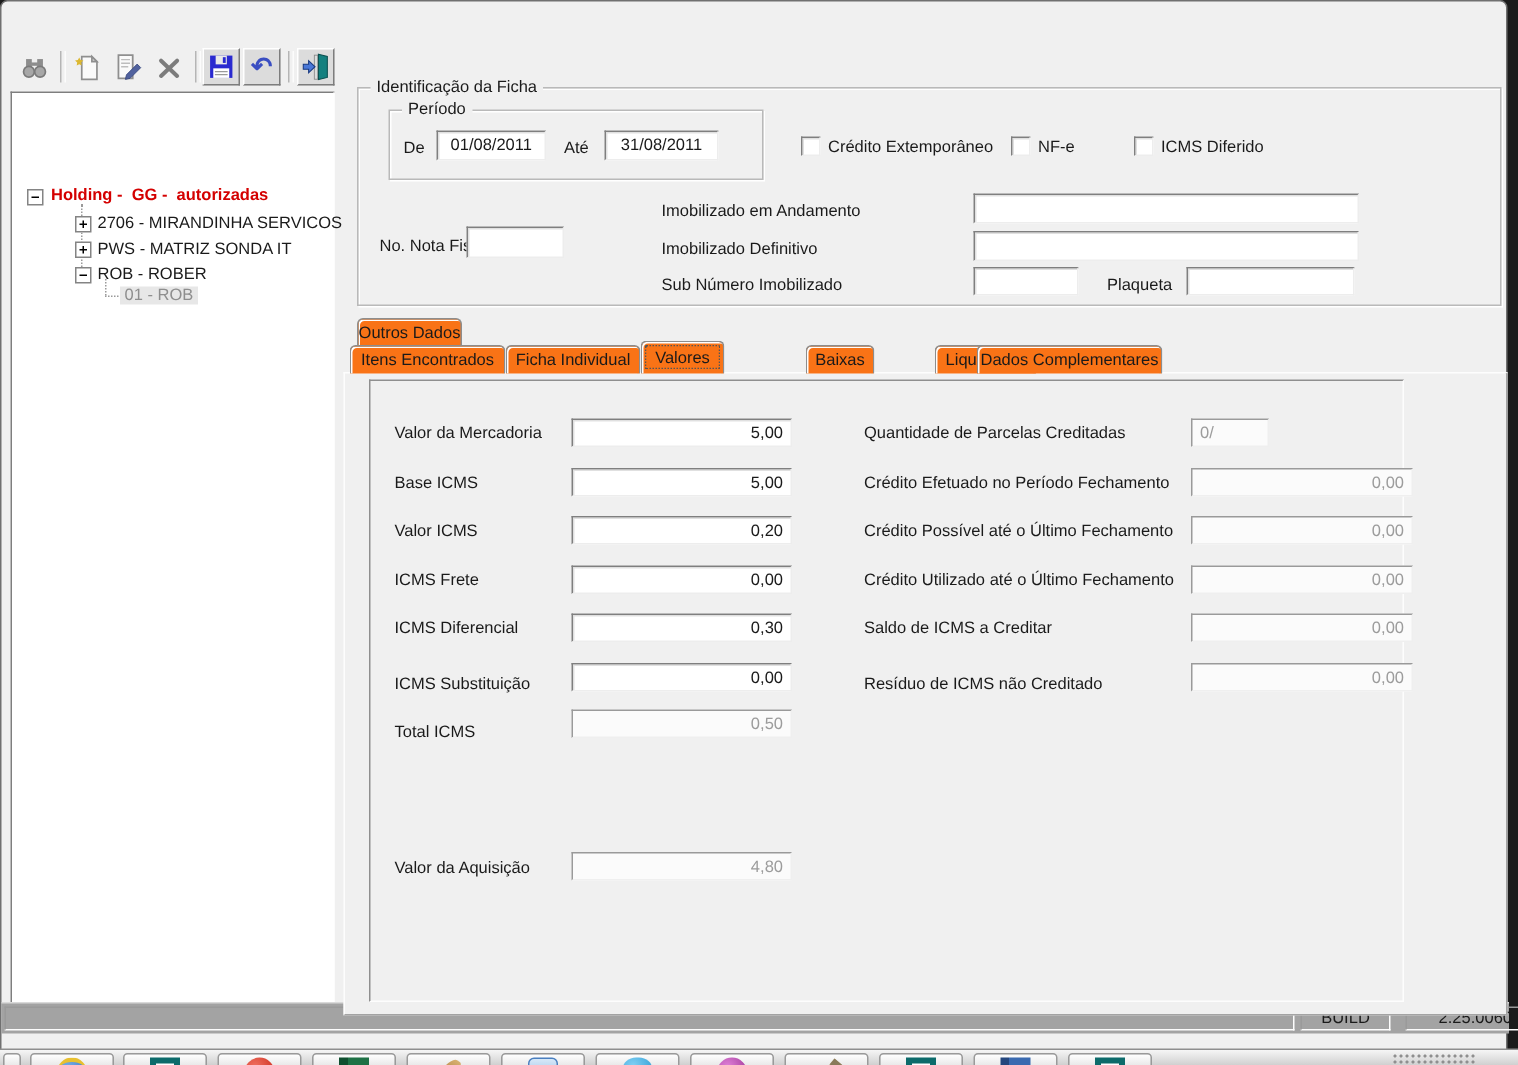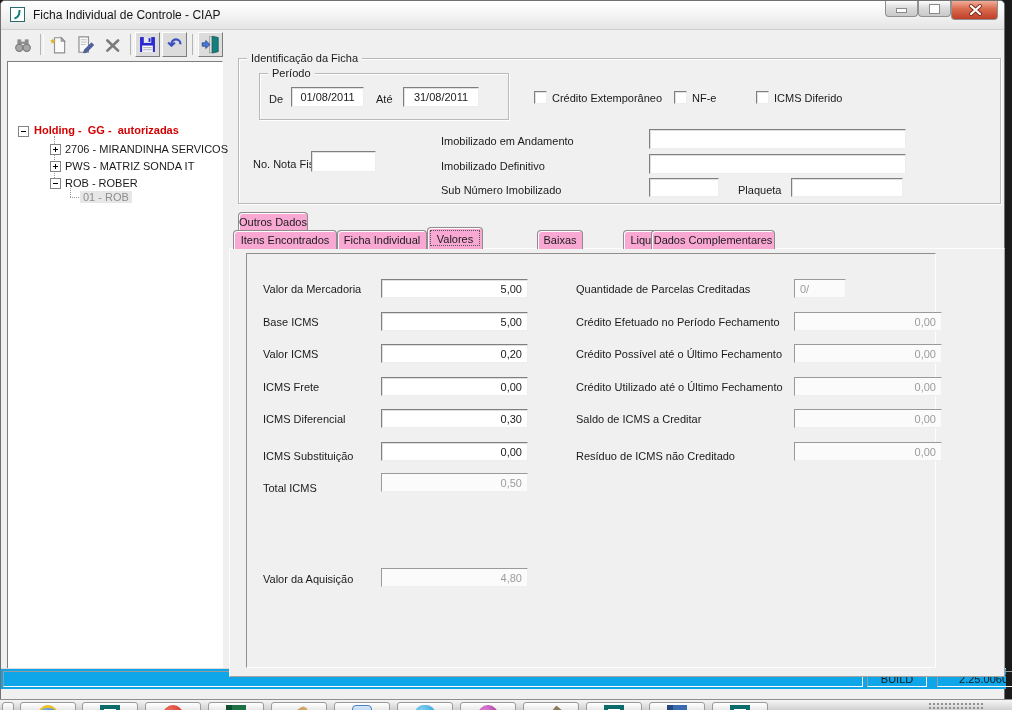--- a/index.html
+++ b/index.html
@@ -41,69 +41,48 @@
   .lbl{position:absolute;font-size:11px;color:#1a1a1a;white-space:nowrap;}
   .fld{position:absolute;background:#ffffff;border:1px solid;border-color:#7f7f7f #ededed #ededed #7f7f7f;
        box-shadow:inset 1px 1px 0 rgba(0,0,0,0.12);font-family:"Liberation Sans",sans-serif;
        font-size:11px;color:#1a1a1a;padding:0 5px;box-sizing:border-box;outline:none;}
   .fld.num{text-align:right;}
   .fld.ctr{text-align:center;}
   .fld.dis{color:#9c9c9c;background:#fbfbfb;border-color:#9a9a9a #efefef #efefef #9a9a9a;box-shadow:none;}
   .cb{position:absolute;width:13px;height:13px;background:#fff;border:1px solid;border-color:#7f7f7f #ededed #ededed #7f7f7f;
       box-shadow:inset 1px 1px 0 rgba(0,0,0,0.12);box-sizing:border-box;}
   
-  .tab{position:absolute;height:19px;background:#f9a8d4;border:1px solid #8d8d8d;border-bottom:none;
+  .tab{position:absolute;height:19px;background:#f97316;border:1px solid #8d8d8d;border-bottom:none;
        border-radius:4px 4px 0 0;box-shadow:inset 1px 1px 0 #fdfdfd;font-size:11px;color:#1a1a1a;
        text-align:center;line-height:19px;box-sizing:border-box;z-index:2;}
   .tab.active{top:226px;height:22px;z-index:4;outline:1px dotted #555;outline-offset:-4px;}
   #tabpage{position:absolute;left:228px;top:247px;width:776px;height:429px;background:#f0f0f0;
            border:1px solid;border-color:#fdfdfd #a3a3a3 #a3a3a3 #fdfdfd;box-sizing:border-box;z-index:1;}
   #valpanel{position:absolute;left:245px;top:252px;width:690px;height:415px;background:#f0f0f0;
             border:1px solid;border-color:#8f8f8f #fdfdfd #fdfdfd #8f8f8f;box-sizing:border-box;z-index:2;}
   
-  #statusbar{position:absolute;left:0;top:667px;width:1005px;height:20px;background:#0ea5e9;border-top:1px solid #d9d9d9;}
+  #statusbar{position:absolute;left:0;top:667px;width:1005px;height:20px;background:#a3a3a3;border-top:1px solid #d9d9d9;}
   .spanel{position:absolute;top:2px;height:16px;border:1px solid;border-color:#9a9a9a #fdfdfd #fdfdfd #9a9a9a;
           box-sizing:border-box;font-size:11px;color:#1a1a1a;line-height:14px;}
   
   #taskbar{position:absolute;left:0;top:699px;width:1012px;height:11px;border-top:1px solid #8e8e8e;
            background:linear-gradient(#f6f6f6,#cccccc);z-index:10;}
   .taskbtn{position:absolute;top:2px;width:56px;height:14px;background:linear-gradient(#ffffff,#dadada);
            border:1px solid #9a9a9a;border-radius:3px 3px 0 0;box-sizing:border-box;overflow:visible;}
   .ticon{position:absolute;left:50%;top:2px;transform:translateX(-50%);}
   .grip{position:absolute;top:2px;width:56px;height:8px;
         background-image:radial-gradient(#8f8f8f 1px,transparent 1.1px);background-size:4px 4px;}
 </style>
 </head>
 <body>
 
 <div id="screen">
 
   <div id="window">
 
-    <div id="titlebar">
-      <span class="abs" style="left:9px;top:6px;">
-        <svg width="16" height="16" viewBox="0 0 16 16">
-          <rect x="0.5" y="0.5" width="14" height="14" fill="#ffffff" stroke="#2a6a6a"></rect>
-          <path d="M9.5 3 C9.5 8 8.5 10 4.5 11.5" stroke="#0f8080" stroke-width="2" fill="none"></path>
-        </svg>
-      </span>
-      <span id="title-text">Ficha Individual de Controle - CIAP</span>
-      <span class="winbtn" style="left:884px;width:33px;">
-          <span class="glyph-min"></span>
-        </span>
-      <span class="winbtn" style="left:917px;width:33px;">
-          <span class="glyph-max"></span>
-        </span>
-      <span class="winbtn close" style="left:950px;width:47px;">
-        <svg width="47" height="19" viewBox="0 0 47 19">
-          <path d="M19 5 L28 13 M28 5 L19 13" stroke="#7a2a18" stroke-width="4" stroke-linecap="round"></path>
-          <path d="M19 5 L28 13 M28 5 L19 13" stroke="#ffffff" stroke-width="2.2" stroke-linecap="round"></path>
-        </svg>
-      </span>
-    </div>
 
     <div id="toolbar">
       <span class="tbtn" style="left:8px;">
         <svg width="18" height="18" viewBox="0 0 16 16">
           <rect x="3" y="3" width="3.4" height="5" fill="#8d8d8d"></rect>
             <rect x="9.6" y="3" width="3.4" height="5" fill="#8d8d8d"></rect>
           <rect x="6" y="5" width="4" height="2" fill="#8d8d8d"></rect>
           <circle cx="4.7" cy="10.5" r="3.2" fill="#a7a7a7" stroke="#7a7a7a"></circle>
           <circle cx="11.3" cy="10.5" r="3.2" fill="#a7a7a7" stroke="#7a7a7a"></circle>
         </svg>

